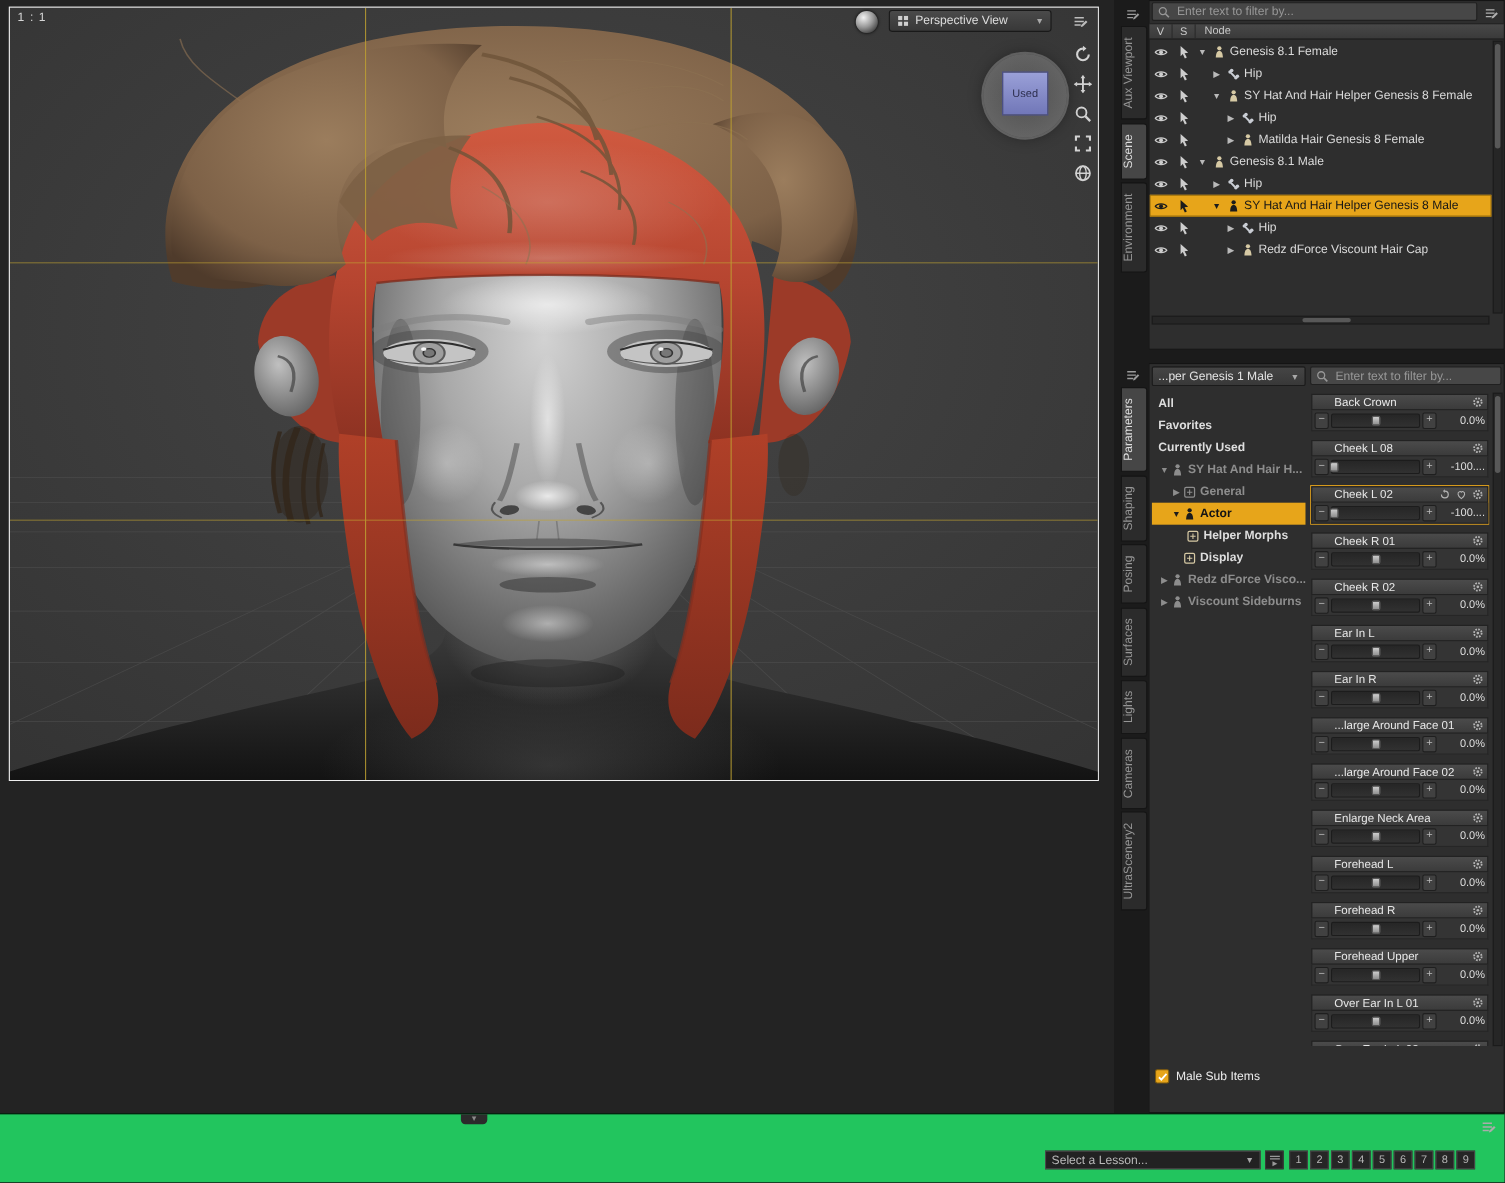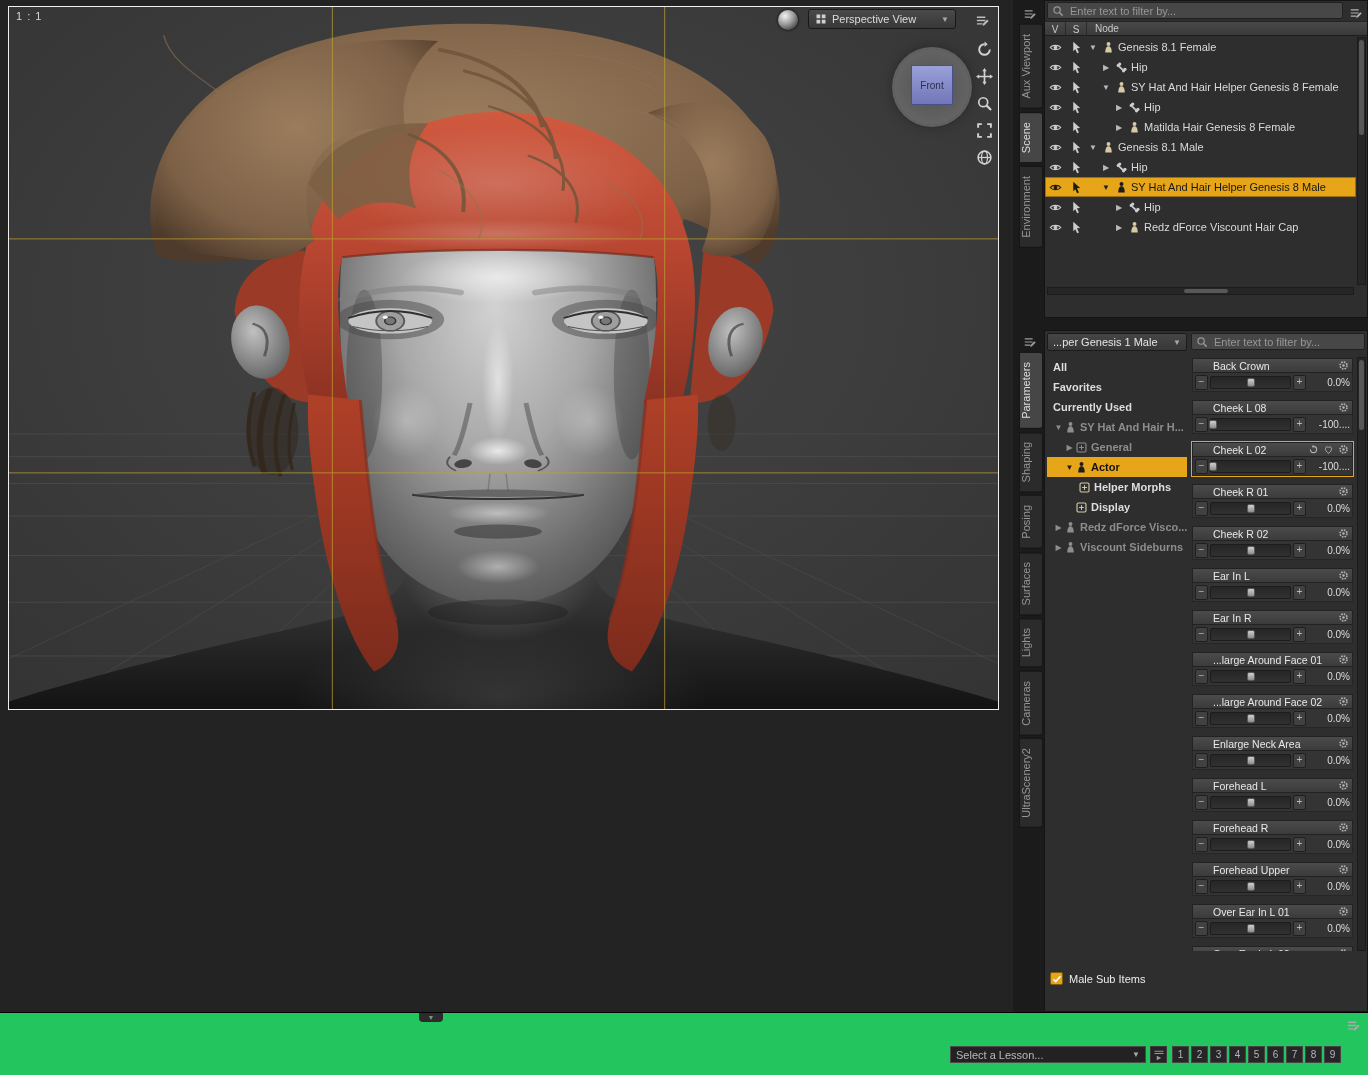--- a/index.html
+++ b/index.html
@@ -380,21 +380,21 @@
             <use href="#i-search"></use>
           </svg>
         <svg class="ic">
             <use href="#i-frame"></use>
           </svg>
         <svg class="ic">
             <use href="#i-globe"></use>
           </svg>
       </div>
       <div class="viewcube">
-        <div class="face">Front</div>
+        <div class="face">Used</div>
       </div>
     </div>
   </div>
 
   <div id="dock">
     <span class="strip-ic" id="si1"><svg class="ic" style="width:14px;height:14px">
           <use href="#i-panemenu"></use>
         </svg></span>
     <div class="tabstrip" id="ts-top">
       <div class="vtab">Aux Viewport</div>

